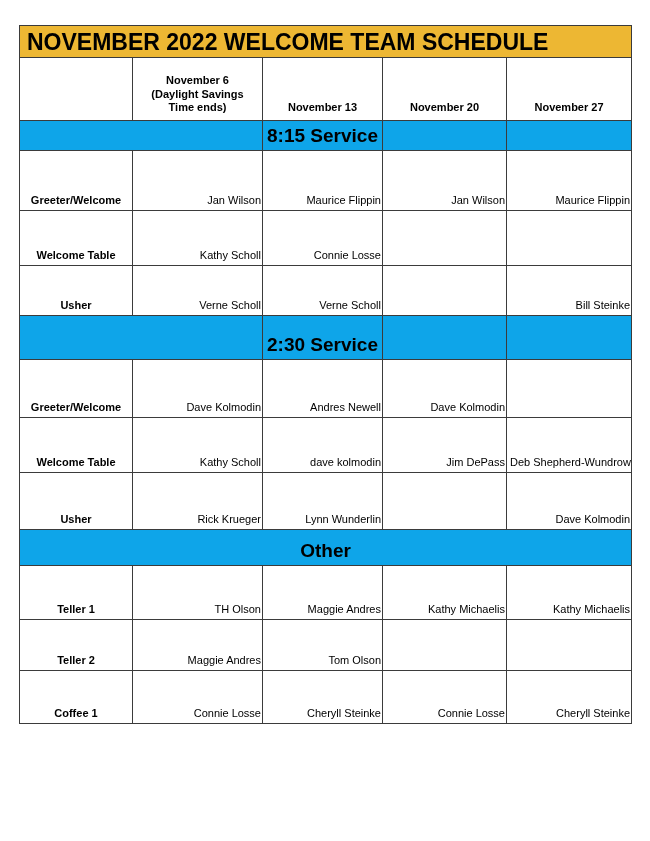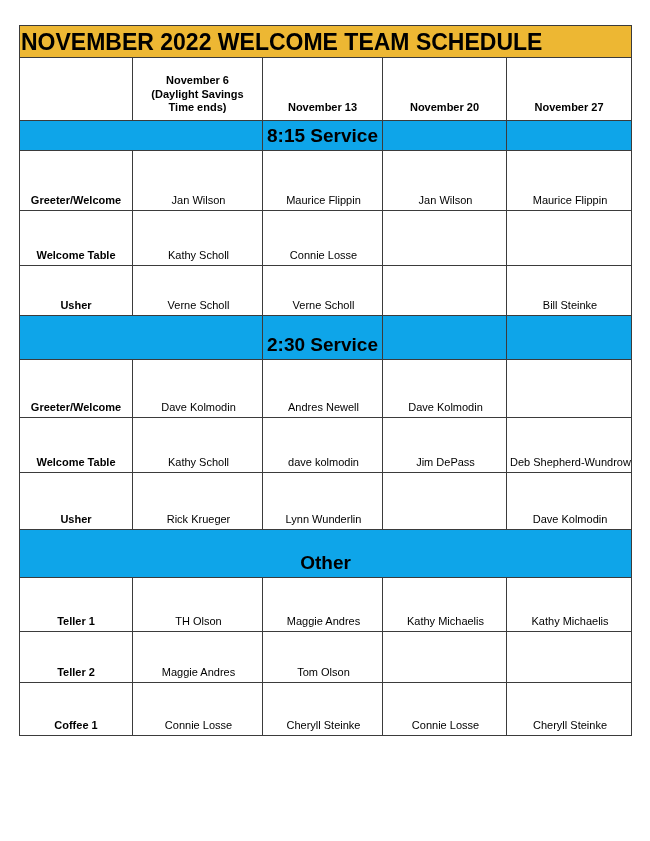--- a/index.html
+++ b/index.html
@@ -29,21 +29,21 @@
     vertical-align: bottom;
     overflow: hidden;
     box-sizing: border-box;
   }
   td.title-cell {
     background: #edb733;
     font-size: 23px;
     font-weight: bold;
     text-align: left;
     vertical-align: middle;
-    padding: 0 0 1px 1px;
+    padding: 0 0 1px 7px;
     letter-spacing: 0px;
     white-space: nowrap;
   }
   td.colhead {
     font-size: 11px;
     font-weight: bold;
     text-align: center;
     padding: 0 2px 5px 2px;
     white-space: pre-line;
     line-height: 1.25;
@@ -59,21 +59,21 @@
     white-space: nowrap;
   }
   td.rowlabel {
     font-size: 11px;
     font-weight: bold;
     text-align: center;
     padding: 8px 2px 4px 2px;
   }
   td.name {
     font-size: 11px;
-    text-align: center;
+    text-align: right;
     padding: 0 1px 4px 3px;
     white-space: nowrap;
   }
 </style>
 </head>
 <body>
 
 <div class="page">
   <table class="schedule">
     <colgroup>
@@ -150,21 +150,21 @@
       <td class="name">Deb Shepherd-Wundrow</td>
     </tr>
     <tr style="height:57px">
       <td class="rowlabel">Usher</td>
       <td class="name">Rick Krueger</td>
       <td class="name">Lynn Wunderlin</td>
       <td class="name"></td>
       <td class="name">Dave Kolmodin</td>
     </tr>
 
-    <tr style="height:48px">
+    <tr style="height:36px">
       <td class="band band-text" colspan="5">Other</td>
     </tr>
 
     <tr style="height:54px">
       <td class="rowlabel">Teller 1</td>
       <td class="name">TH Olson</td>
       <td class="name">Maggie Andres</td>
       <td class="name">Kathy Michaelis</td>
       <td class="name">Kathy Michaelis</td>
     </tr>

